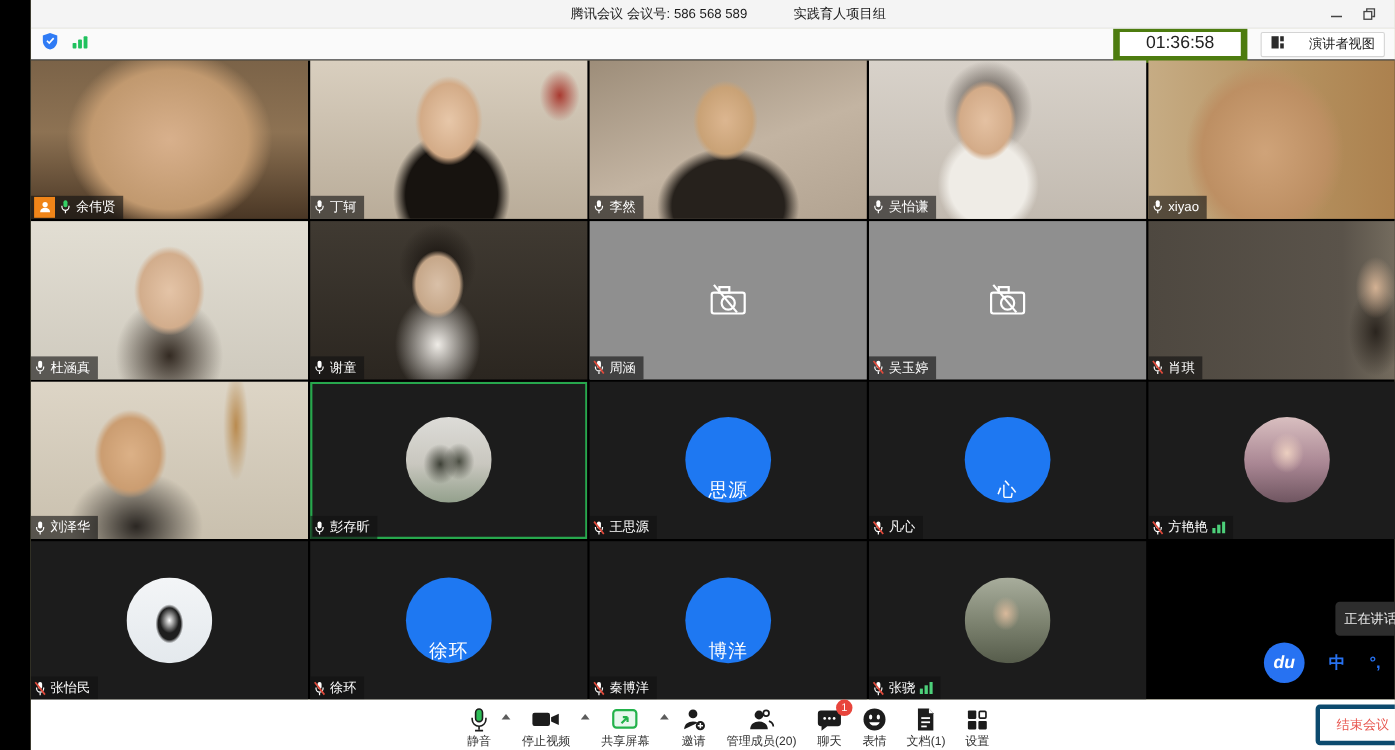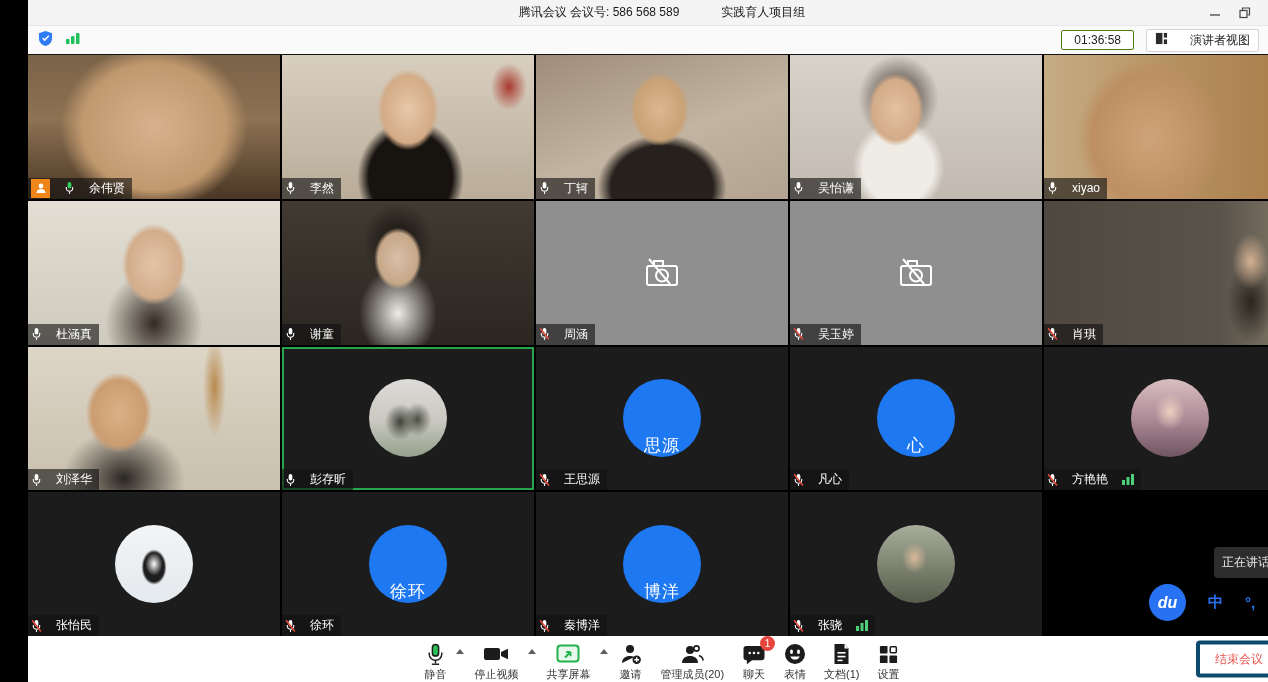--- a/index.html
+++ b/index.html
@@ -8,21 +8,21 @@
 
   
   .titlebar { height:26px; background:#f4f4f4; display:flex; align-items:center; justify-content:center; gap:42px; font-size:12px; color:#1a1a1a; position:relative; border-bottom:1px solid #e6e6e6; }
   .win-controls { position:absolute; right:6px; top:0; height:100%; display:flex; align-items:center; }
   .win-btn { width:30px; height:100%; display:flex; align-items:center; justify-content:center; cursor:default; }
 
   
   .topbar { height:29px; background:#fafafa; border-bottom:1px solid #141414; display:flex; align-items:center; justify-content:space-between; padding:0 10px; }
   .topbar-left { display:flex; align-items:center; gap:12px; }
   .topbar-right { display:flex; align-items:center; gap:12px; }
-  .timer-box { border:1px solid #4d7c0f; background:#fff; border-radius:2px; padding:2px 12px; font-size:12px; color:#222; }
+  .timer-box { border:6px solid #4d7c0f; background:#fff; border-radius:2px; padding:2px 24px; font-size:16px; color:#222; }
   .view-box { border:1px solid #d4d4d4; background:#fff; border-radius:2px; padding:2px 8px; font-size:12px; color:#222; display:flex; align-items:center; gap:22px; }
 
   
   .grid { width:1268px; height:581px; display:grid; grid-template-columns:repeat(5,1fr); grid-template-rows:repeat(4,1fr); gap:2px; background:#000; }
   .tile { position:relative; background:#1c1c1c; overflow:hidden; display:flex; align-items:center; justify-content:center; }
   .tile.speaking { box-shadow:inset 0 0 0 2px #27a74d; }
   .tile.camera_off { background:#8f8f8f; }
 
   
   .grid .tile:nth-child(1){background:radial-gradient(130px 115px at 50% 50%,#d8b08c 0%,#c1996f 55%,rgba(0,0,0,0) 72%),linear-gradient(180deg,#7b6348 0%,#8d7253 45%,#4a3725 100%);}
@@ -38,21 +38,21 @@
   .camoff-wrap { display:flex; align-items:center; justify-content:center; }
 
   .avatar { width:78px; height:78px; border-radius:50%; display:flex; align-items:flex-end; justify-content:center; }
   .avatar-blue { background:#1e78f2; color:#fff; font-size:17px; letter-spacing:1px; }
   .ap12 { background:radial-gradient(22px 26px at 40% 55%,#3d4036 0%,rgba(0,0,0,0) 70%),radial-gradient(20px 24px at 62% 52%,#4a4d42 0%,rgba(0,0,0,0) 70%),linear-gradient(180deg,#dddcd8 0%,#c9c7bf 55%,#93a08c 100%);}
   .ap15 { background:radial-gradient(20px 20px at 52% 38%,#d8b499 0%,rgba(0,0,0,0) 70%),radial-gradient(30px 26px at 38% 80%,#efece6 0%,rgba(0,0,0,0) 74%),linear-gradient(180deg,#2c2725,#1d1917);}
   .ap16 { background:radial-gradient(22px 26px at 50% 42%,#eccfc0 0%,rgba(0,0,0,0) 70%),linear-gradient(180deg,#d9bfc0 0%,#a98693 55%,#6f5560 100%);}
   .ap17 { background:radial-gradient(12px 16px at 50% 50%,#fdfdfd 0%,rgba(0,0,0,0) 72%),radial-gradient(17px 24px at 50% 54%,#1e1e1e 0%,#1e1e1e 60%,rgba(0,0,0,0) 74%),linear-gradient(180deg,#f3f5f7,#e4e9ed);}
   .ap20 { background:radial-gradient(18px 22px at 48% 42%,#d9b99b 0%,rgba(0,0,0,0) 70%),linear-gradient(180deg,#a8ad9c 0%,#7b816e 55%,#565c4b 100%);}
 
-  .plabel { position:absolute; left:0; bottom:0; display:flex; align-items:center; gap:14px; background:rgba(18,18,18,0.62); color:#fff; font-size:12px; padding:2px 7px 2px 3px; height:21px; max-width:95%; }
+  .plabel { position:absolute; left:0; bottom:0; display:flex; align-items:center; gap:4px; background:rgba(18,18,18,0.62); color:#fff; font-size:12px; padding:2px 7px 2px 3px; height:21px; max-width:95%; }
   .hostbadge { width:19px; height:19px; background:#f08519; display:flex; align-items:center; justify-content:center; flex:none; }
   .micwrap, .netwrap { display:flex; align-items:center; flex:none; }
   .pname { white-space:nowrap; }
 
   
   .toast { position:absolute; left:1186px; top:547px; width:140px; background:rgba(48,48,48,0.94); color:#ededed; font-size:12px; padding:7px 8px; border-radius:4px; white-space:nowrap; overflow:hidden; z-index:6; }
   .float-ball { position:absolute; left:1247px; top:562px; width:30px; height:30px; border-radius:50%; background:radial-gradient(circle at 35% 32%,#7fe3a6,#2aa455); z-index:7; box-shadow:0 1px 3px rgba(0,0,0,.4); }
   .ime { position:absolute; left:1121px; top:584px; display:flex; align-items:center; gap:22px; z-index:8; }
   .ime-du { width:37px; height:37px; border-radius:50%; background:#2772f2; color:#fff; font-size:16px; font-weight:bold; font-style:italic; display:flex; align-items:center; justify-content:center; box-shadow:0 1px 3px rgba(0,0,0,.35); }
   .ime-item { color:#2772f2; font-size:15px; font-weight:bold; display:flex; align-items:center; }
@@ -143,33 +143,33 @@
       </div>
       <div class="tile video">
         <div class="plabel">
           <span class="micwrap">
             <svg width="11" height="14" viewBox="0 0 12 15">
               <rect x="4" y="1" width="4" height="7" rx="2" fill="#fff"></rect>
               <path d="M2.5 6.5v1a3.5 3.5 0 0 0 7 0v-1" fill="none" stroke="#fff" stroke-width="1.2"></path>
               <line x1="6" y1="11.5" x2="6" y2="14" stroke="#fff" stroke-width="1.2"></line>
             </svg>
           </span>
+          <span class="pname">丁轲</span>
+        </div>
+      </div>
+      <div class="tile video">
+        <div class="plabel">
+          <span class="micwrap">
+            <svg width="11" height="14" viewBox="0 0 12 15">
+              <rect x="4" y="1" width="4" height="7" rx="2" fill="#fff"></rect>
+              <path d="M2.5 6.5v1a3.5 3.5 0 0 0 7 0v-1" fill="none" stroke="#fff" stroke-width="1.2"></path>
+              <line x1="6" y1="11.5" x2="6" y2="14" stroke="#fff" stroke-width="1.2"></line>
+            </svg>
+          </span>
           <span class="pname">李然</span>
-        </div>
-      </div>
-      <div class="tile video">
-        <div class="plabel">
-          <span class="micwrap">
-            <svg width="11" height="14" viewBox="0 0 12 15">
-              <rect x="4" y="1" width="4" height="7" rx="2" fill="#fff"></rect>
-              <path d="M2.5 6.5v1a3.5 3.5 0 0 0 7 0v-1" fill="none" stroke="#fff" stroke-width="1.2"></path>
-              <line x1="6" y1="11.5" x2="6" y2="14" stroke="#fff" stroke-width="1.2"></line>
-            </svg>
-          </span>
-          <span class="pname">丁轲</span>
         </div>
       </div>
       <div class="tile video">
         <div class="plabel">
           <span class="micwrap">
             <svg width="11" height="14" viewBox="0 0 12 15">
               <rect x="4" y="1" width="4" height="7" rx="2" fill="#fff"></rect>
               <path d="M2.5 6.5v1a3.5 3.5 0 0 0 7 0v-1" fill="none" stroke="#fff" stroke-width="1.2"></path>
               <line x1="6" y1="11.5" x2="6" y2="14" stroke="#fff" stroke-width="1.2"></line>
             </svg>

